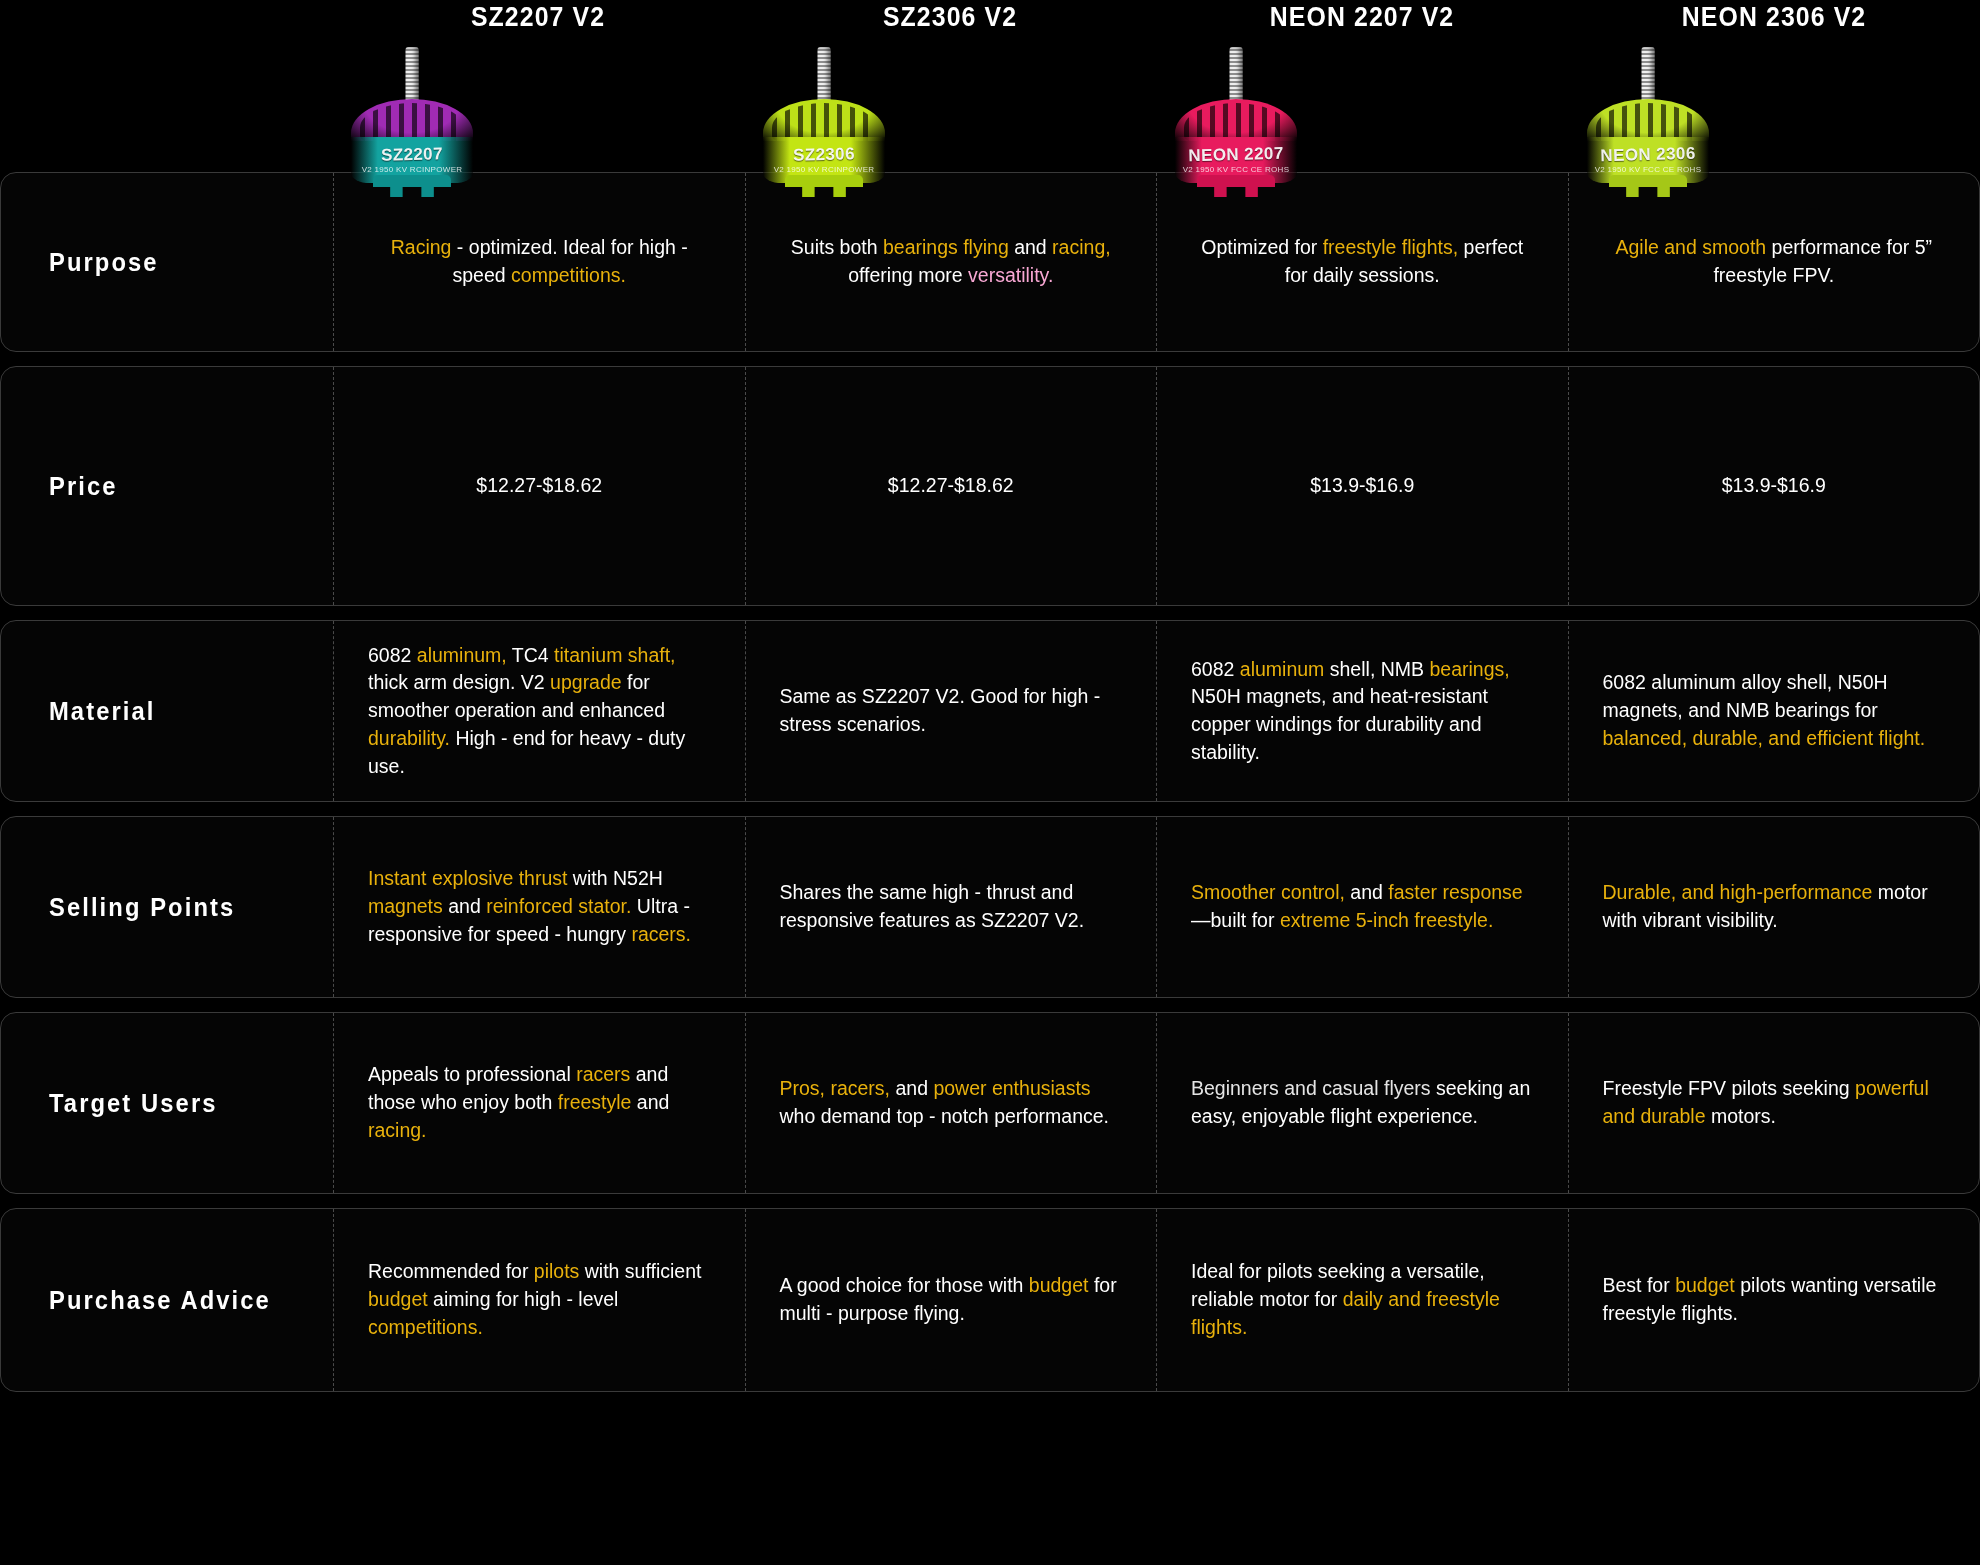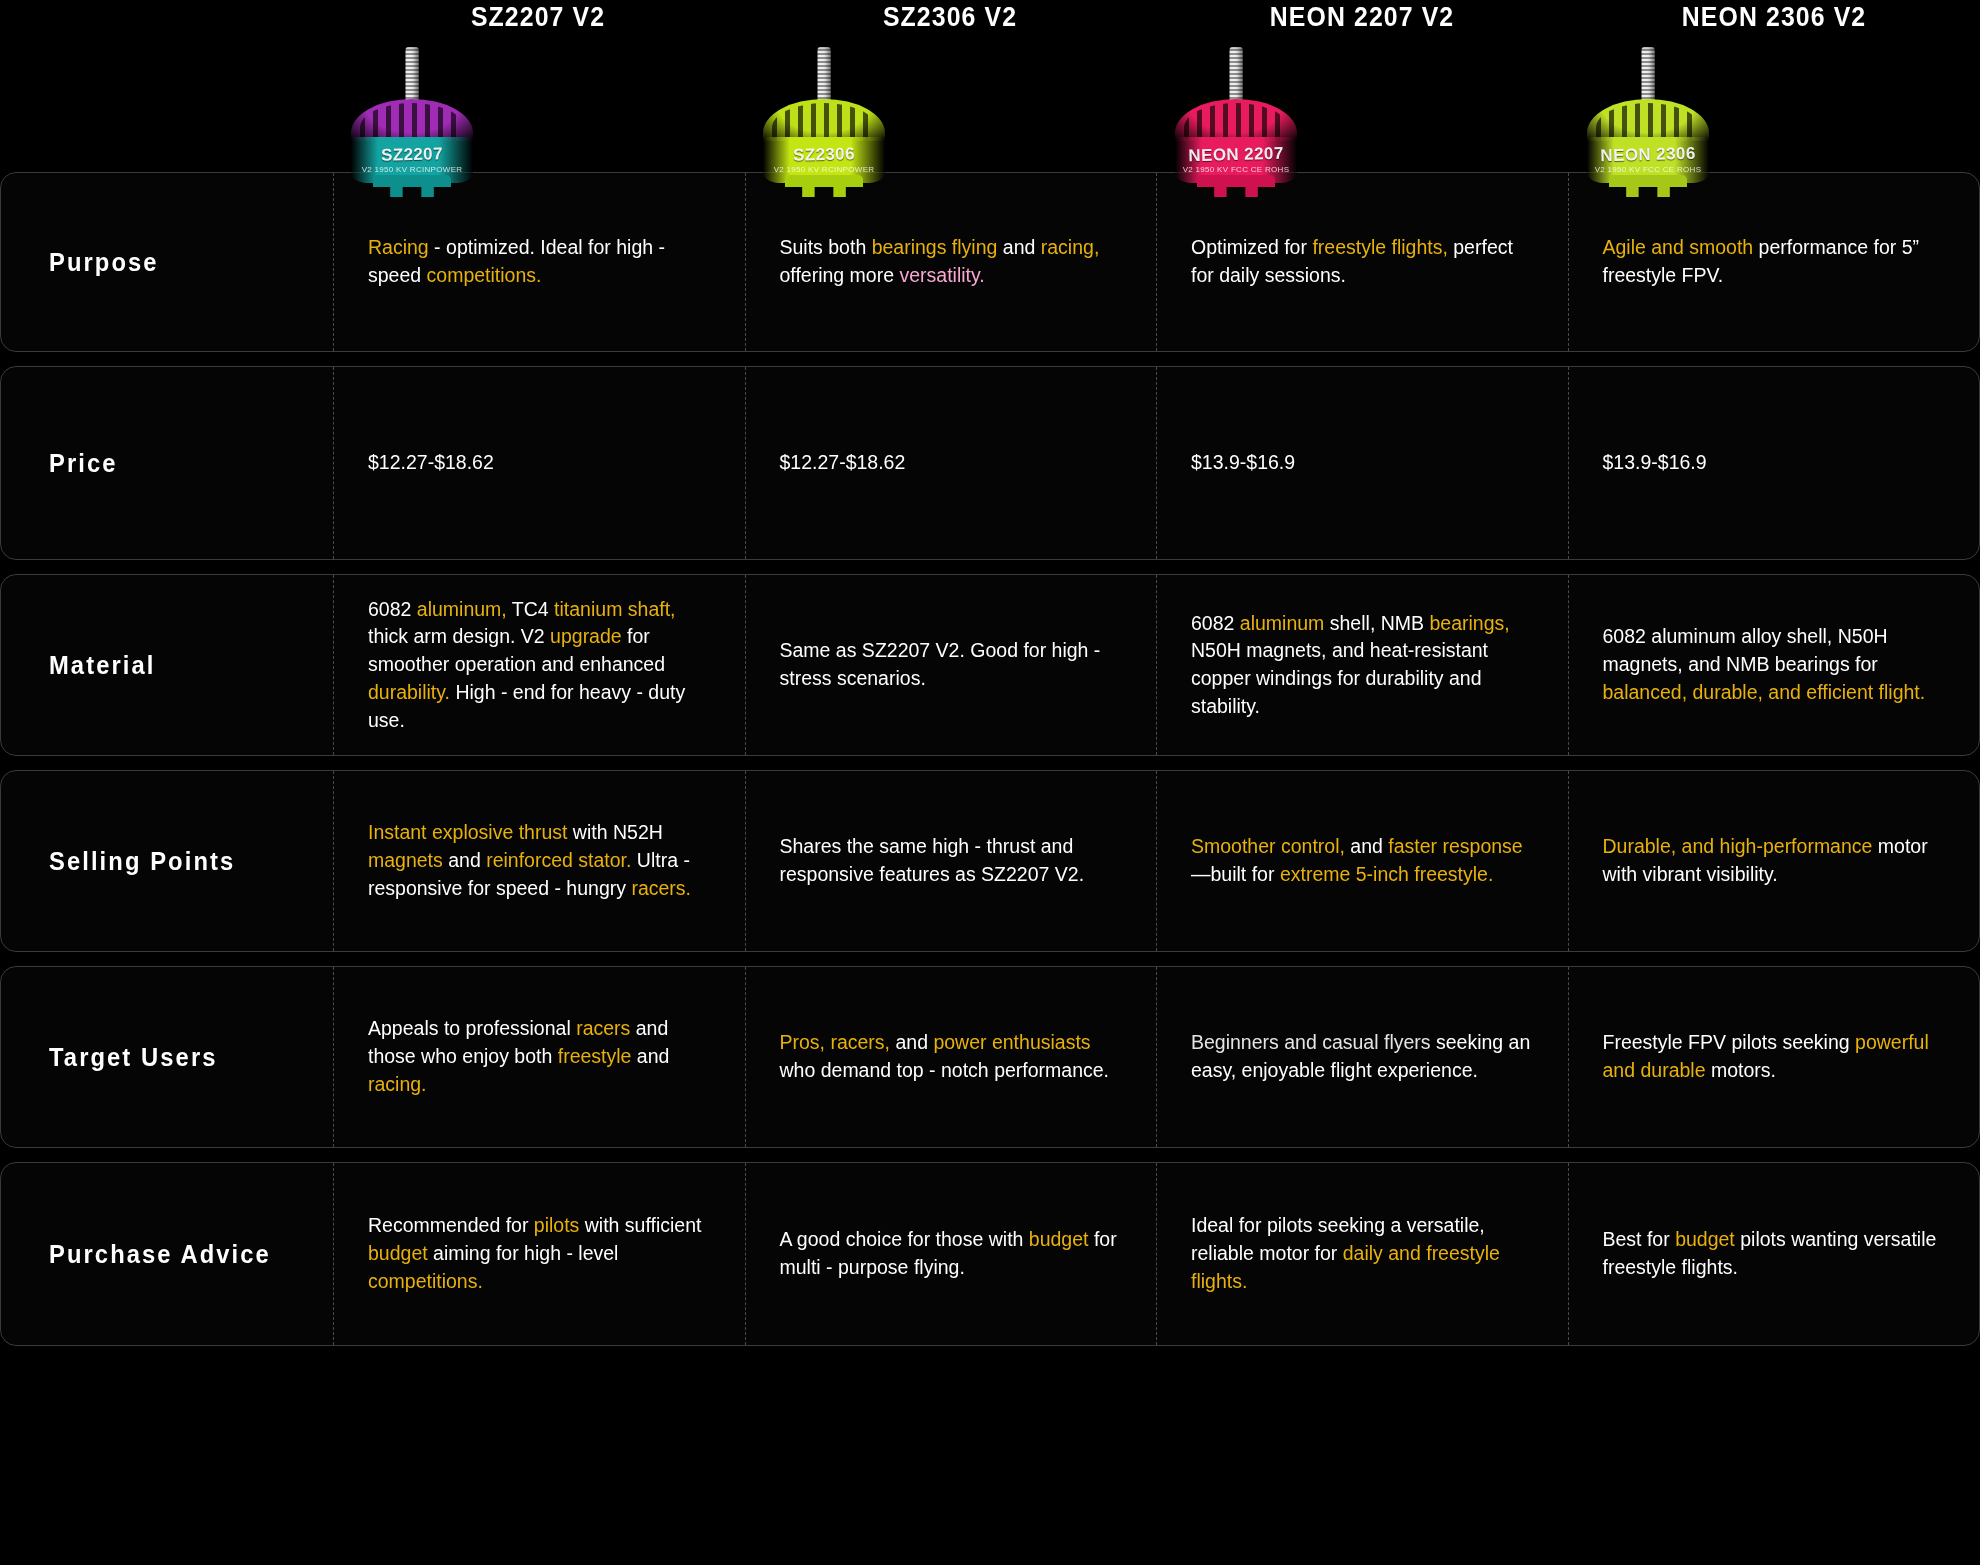--- a/index.html
+++ b/index.html
@@ -160,21 +160,21 @@
   }
   .row {
     position: relative;
     display: flex;
     border: 1px solid #3a3a3a;
     border-radius: 16px;
     background: #050505;
     box-sizing: border-box;
   }
   .row-purpose     { height: 180px; }
-  .row-price       { height: 194px; }
+  .row-price       { height: 240px; }
   .row-material    { height: 182px; }
   .row-selling     { height: 182px; }
   .row-target      { height: 182px; }
   .row-purchase    { height: 184px; }
 
   .label-cell {
     flex: 0 0 332px;
     display: flex;
     align-items: center;
     padding-left: 48px;
@@ -200,21 +200,21 @@
     padding: 0 34px;
     border-left: 1px dashed #4a4a4a;
   }
   .data-cell .cellinner {
     width: 100%;
     font-size: 19.5px;
     line-height: 1.42;
     color: #ffffff;
     font-family: "Liberation Sans", sans-serif;
   }
-  .cell-center .cellinner { }
+  .cell-center .cellinner { text-align: center; }
   .cell-left   .cellinner { text-align: left; }
 
   .hl { color: #e8b10c; }
 </style>
 </head>
 <body>
 
 <div id="page">
 
   <div class="header-band">

